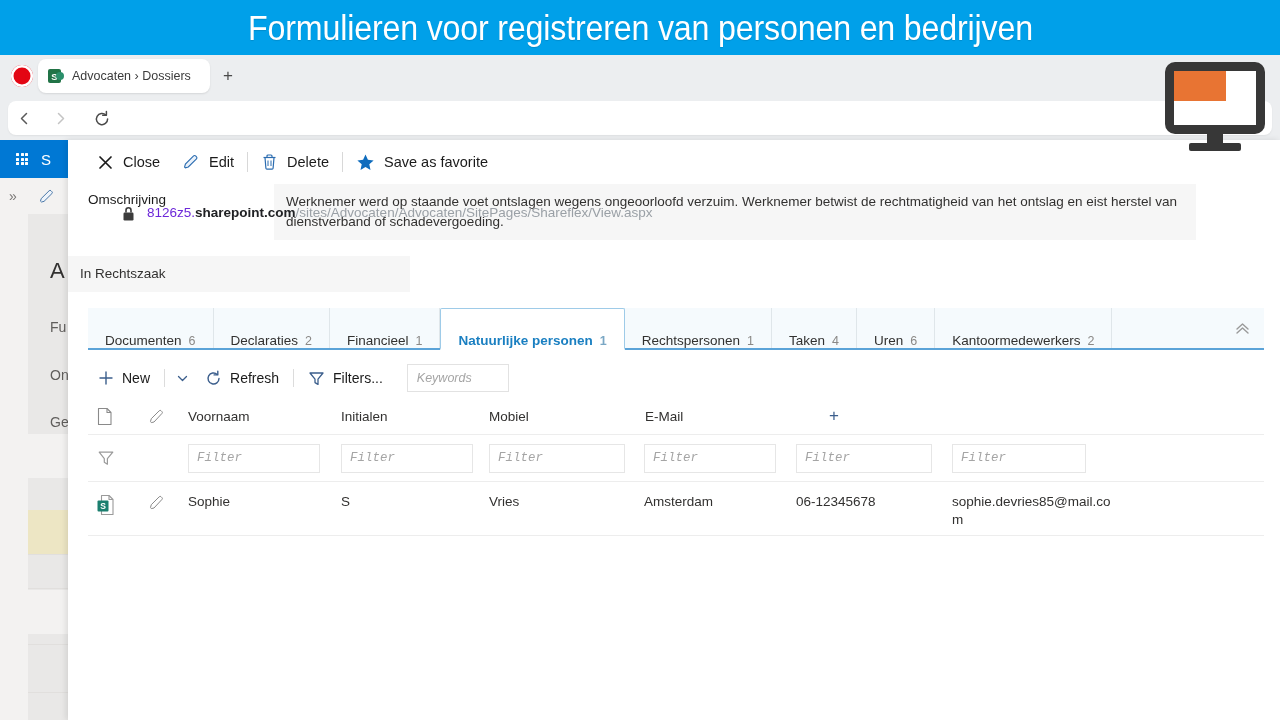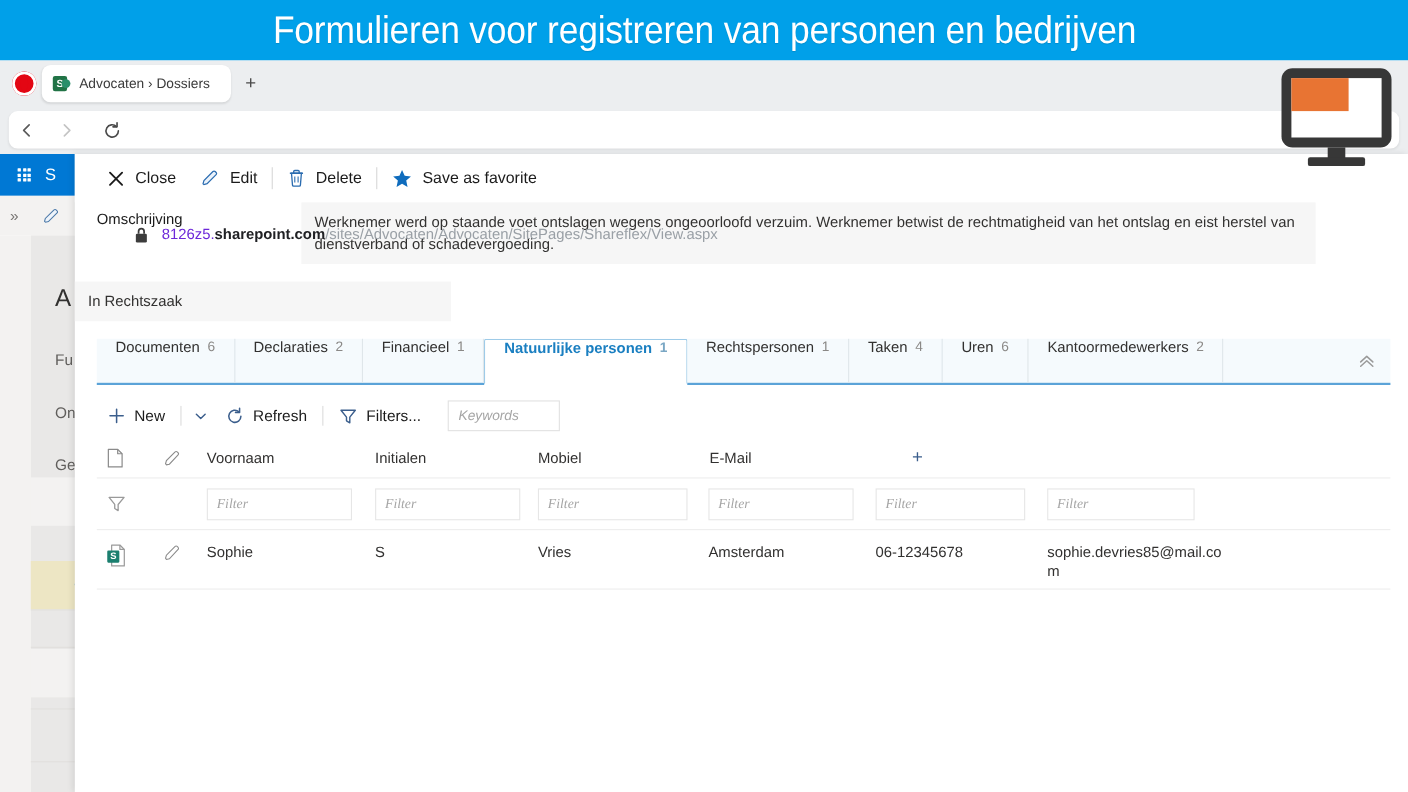--- a/index.html
+++ b/index.html
@@ -207,21 +207,21 @@
   
   .tabs-wrap {
     position: absolute; left: 20px; top: 168px;
     width: 1176px; height: 42px;
     background: #f5fafd;
     border-bottom: 2px solid #5ba3d8;
   }
   .tabs { display: flex; align-items: flex-end; height: 40px; }
   .tabitem {
     height: 40px; padding: 0 17px;
-    display: flex; align-items: flex-start;
+    display: flex; align-items: flex-end;
     font-size: 13.5px; color: #323130;
     border-right: 1px solid #dfe6ea;
     white-space: nowrap; cursor: pointer;
   }
   .tabitem .cnt { color: #8a8886; margin-left: 7px; font-size: 12.5px; }
   .tabitem.active {
     background: #ffffff; color: #1a7fc1; font-weight: 700;
     border: 1px solid #9ecbe8; border-bottom: 2px solid #ffffff;
     margin-bottom: -2px; height: 42px; border-radius: 2px 2px 0 0;
   }
@@ -274,21 +274,21 @@
   .c-6 { width: 170px; }
   .c-add { width: 60px; justify-content: flex-start; padding-left: 14px; color: #3b5e8c; font-size: 17px; }
 
   .grid-filter {
     height: 48px; border-top: 1px solid #ededed; border-bottom: 1px solid #ededed;
     align-items: center;
   }
   .filter-input {
     height: 29px; border: 1px solid #e6e6e6; background: #fff;
     font-size: 12.5px; color: #8b5cf6; font-style: italic;
-    padding: 0 8px; font-family: Liberation Serif, serif;
+    padding: 0 8px; font-family: Liberation Mono, monospace;
   }
   .filter-input::placeholder { color: #a5a5a5; font-style: italic; }
   .fw-1 { width: 132px; }
   .fw-2 { width: 132px; }
   .fw-3 { width: 136px; }
   .fw-4 { width: 132px; }
   .fw-5 { width: 136px; }
   .fw-6 { width: 134px; }
 
   .grid-data { min-height: 54px; border-bottom: 1px solid #ededed; padding-top: 11px; }

